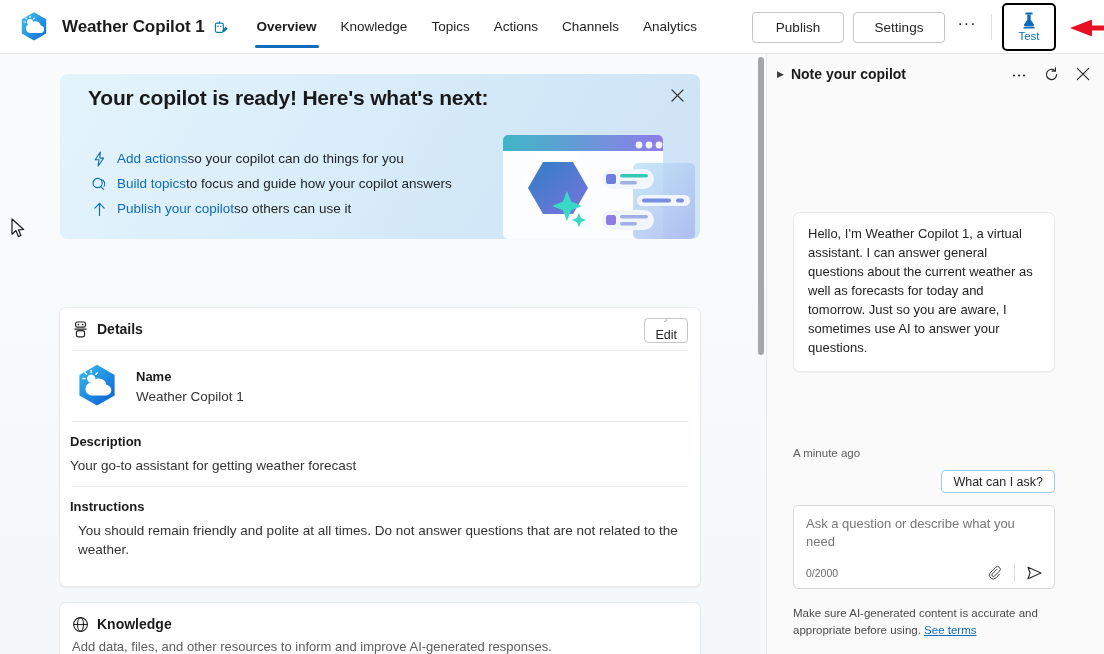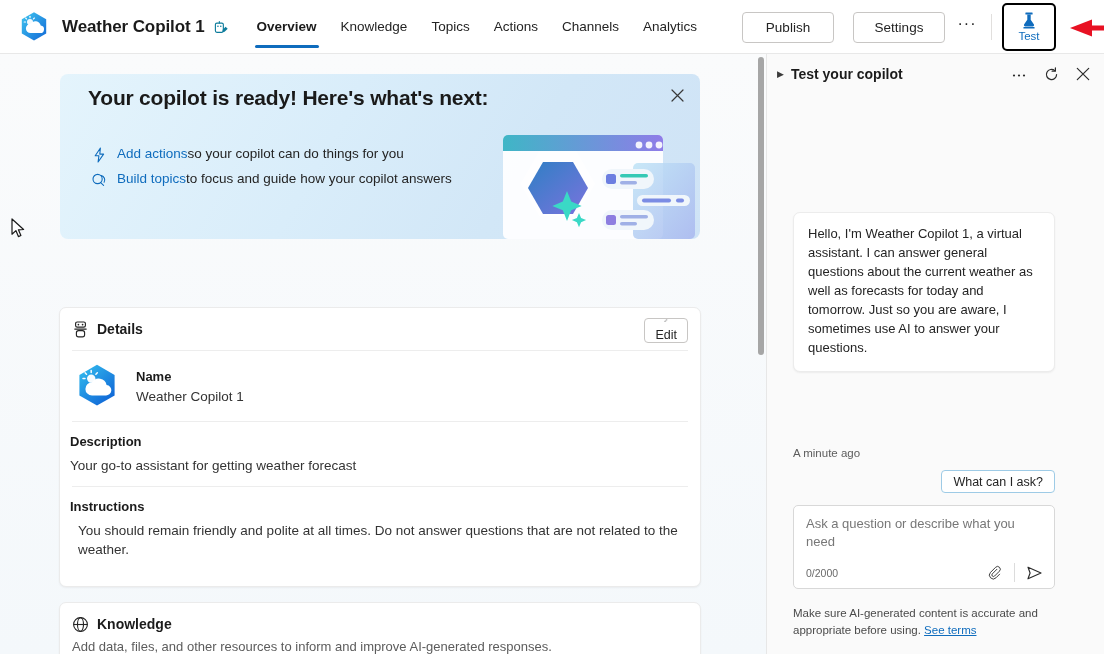--- a/index.html
+++ b/index.html
@@ -42,21 +42,21 @@
     position: absolute; right: 0; top: 0; height: 54px;
     display: flex; align-items: center;
   }
   .btn-outline {
     height: 31px; min-width: 92px; padding: 0 14px;
     border: 1px solid #c8c6c4; border-radius: 4px; background: #fff;
     font-size: 13.5px; color: #242424; cursor: pointer;
     display: flex; align-items: center; justify-content: center;
     font-family: "Liberation Sans", sans-serif; white-space: nowrap;
   }
-  .btn-outline + .btn-outline { margin-left: 19px; }
+  .btn-outline + .btn-outline { margin-left: 9px; }
   .ellipsis-btn {
     width: 28px; height: 28px; margin-left: 8px;
     display: flex; align-items: center; justify-content: center;
     font-size: 16px; color: #242424; cursor: pointer; letter-spacing: 1px;
     padding-bottom: 7px;
   }
   .vdiv { width: 1px; height: 26px; background: #e1dfdd; margin: 0 10px; }
 
   .test-wrap {
     position: relative; margin-right: 48px;
@@ -101,21 +101,21 @@
     position: absolute; right: 12px; top: 10px; width: 22px; height: 22px;
     display: flex; align-items: center; justify-content: center;
     cursor: pointer; color: #393939;
   }
   .banner-title {
     position: absolute; left: 28px; top: 12px;
     font-size: 21px; font-weight: bold; color: #1a1a1a; letter-spacing: -0.2px;
   }
   .banner-rows { position: absolute; left: 30px; top: 72px; }
   .banner-row {
-    display: flex; height: 25px;
+    display: flex; align-items: center; height: 25px;
     font-size: 13.5px; color: #242424; white-space: nowrap;
   }
   .banner-row .bi {
     width: 18px; height: 18px; flex: 0 0 18px; margin-right: 9px;
     display: flex; align-items: center; justify-content: center;
   }
   .banner-link { color: #0f6cbd; cursor: pointer; }
   .banner-art { position: absolute; right: 0px; bottom: 0px; width: 205px; height: 110px; }
 
   
@@ -329,20 +329,29 @@
           <svg width="16" height="16" viewBox="0 0 16 16">
             <circle cx="6.6" cy="7" r="4.6" fill="none" stroke="#0f6cbd" stroke-width="1.1"></circle>
             <path d="M9.4 10.4 L12.6 13.4" stroke="#0f6cbd" stroke-width="1.1" stroke-linecap="round"></path>
             <path d="M10.3 3.6 a4.4 4.4 0 0 1 2.8 6.6" fill="none" stroke="#0f6cbd" stroke-width="1.1" stroke-linecap="round"></path>
           </svg>
         </span>
         <span class="banner-link">Build topics</span>
         <span> to focus and guide how your copilot answers</span>
       </div>
 
+      <div class="banner-row">
+        <span class="bi">
+          <svg width="15" height="16" viewBox="0 0 15 16">
+            <path d="M7.5 14.4 V2.4 M2.8 7.1 L7.5 2.3 L12.2 7.1" fill="none" stroke="#0f6cbd" stroke-width="1.15" stroke-linecap="round" stroke-linejoin="round"></path>
+          </svg>
+        </span>
+        <span class="banner-link">Publish your copilot</span>
+        <span> so others can use it</span>
+      </div>
     </div>
 
     <svg class="banner-art" viewBox="0 0 205 110">
       <defs>
         <linearGradient id="winTop" x1="0" y1="0" x2="1" y2="0">
           <stop offset="0" stop-color="#3fb6c6"></stop>
             <stop offset="1" stop-color="#8f7ce8"></stop>
         </linearGradient>
         <linearGradient id="hex2" x1="0" y1="0" x2="1" y2="1">
           <stop offset="0" stop-color="#2f7fc4"></stop>
@@ -448,21 +457,21 @@
 
   <div class="scrollbar-track">
     <div class="scrollbar-thumb"></div>
   </div>
   <div class="main-edge"></div>
 </div>
 
 <div class="panel">
   <div class="panel-head">
     <span class="panel-caret">▶</span>
-    <span class="panel-title">Test your copilot</span>
+    <span class="panel-title">Note your copilot</span>
     <div class="panel-actions">
       <div class="panel-icon-btn">
         <svg width="16" height="16" viewBox="0 0 16 16">
           <circle cx="3" cy="9.5" r="1.1" fill="#2b2b2b"></circle>
           <circle cx="8" cy="9.5" r="1.1" fill="#2b2b2b"></circle>
           <circle cx="13" cy="9.5" r="1.1" fill="#2b2b2b"></circle>
         </svg>
       </div>
       <div class="panel-icon-btn">
         <svg width="15" height="15" viewBox="0 0 15 15">

